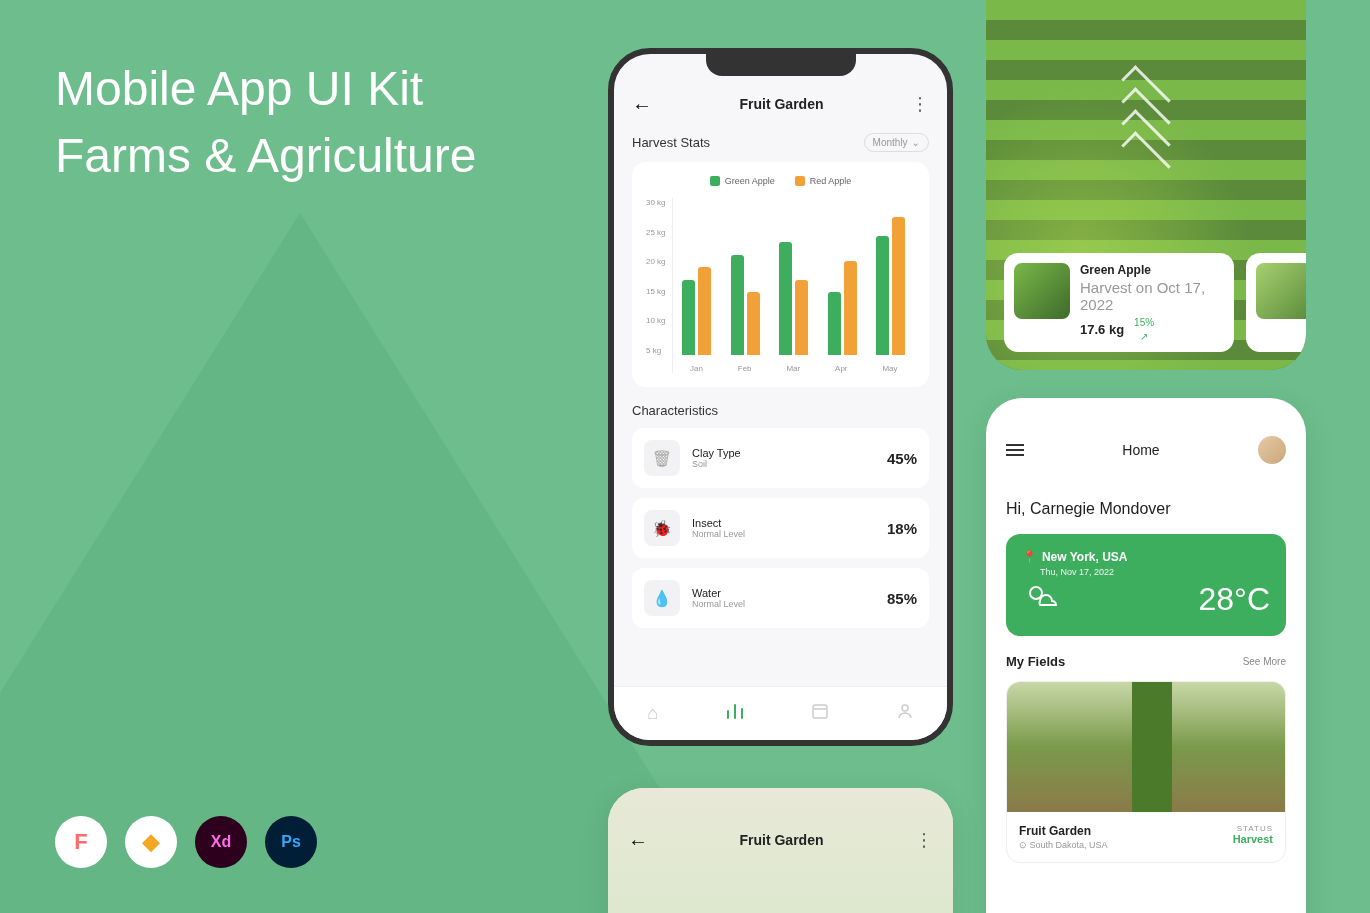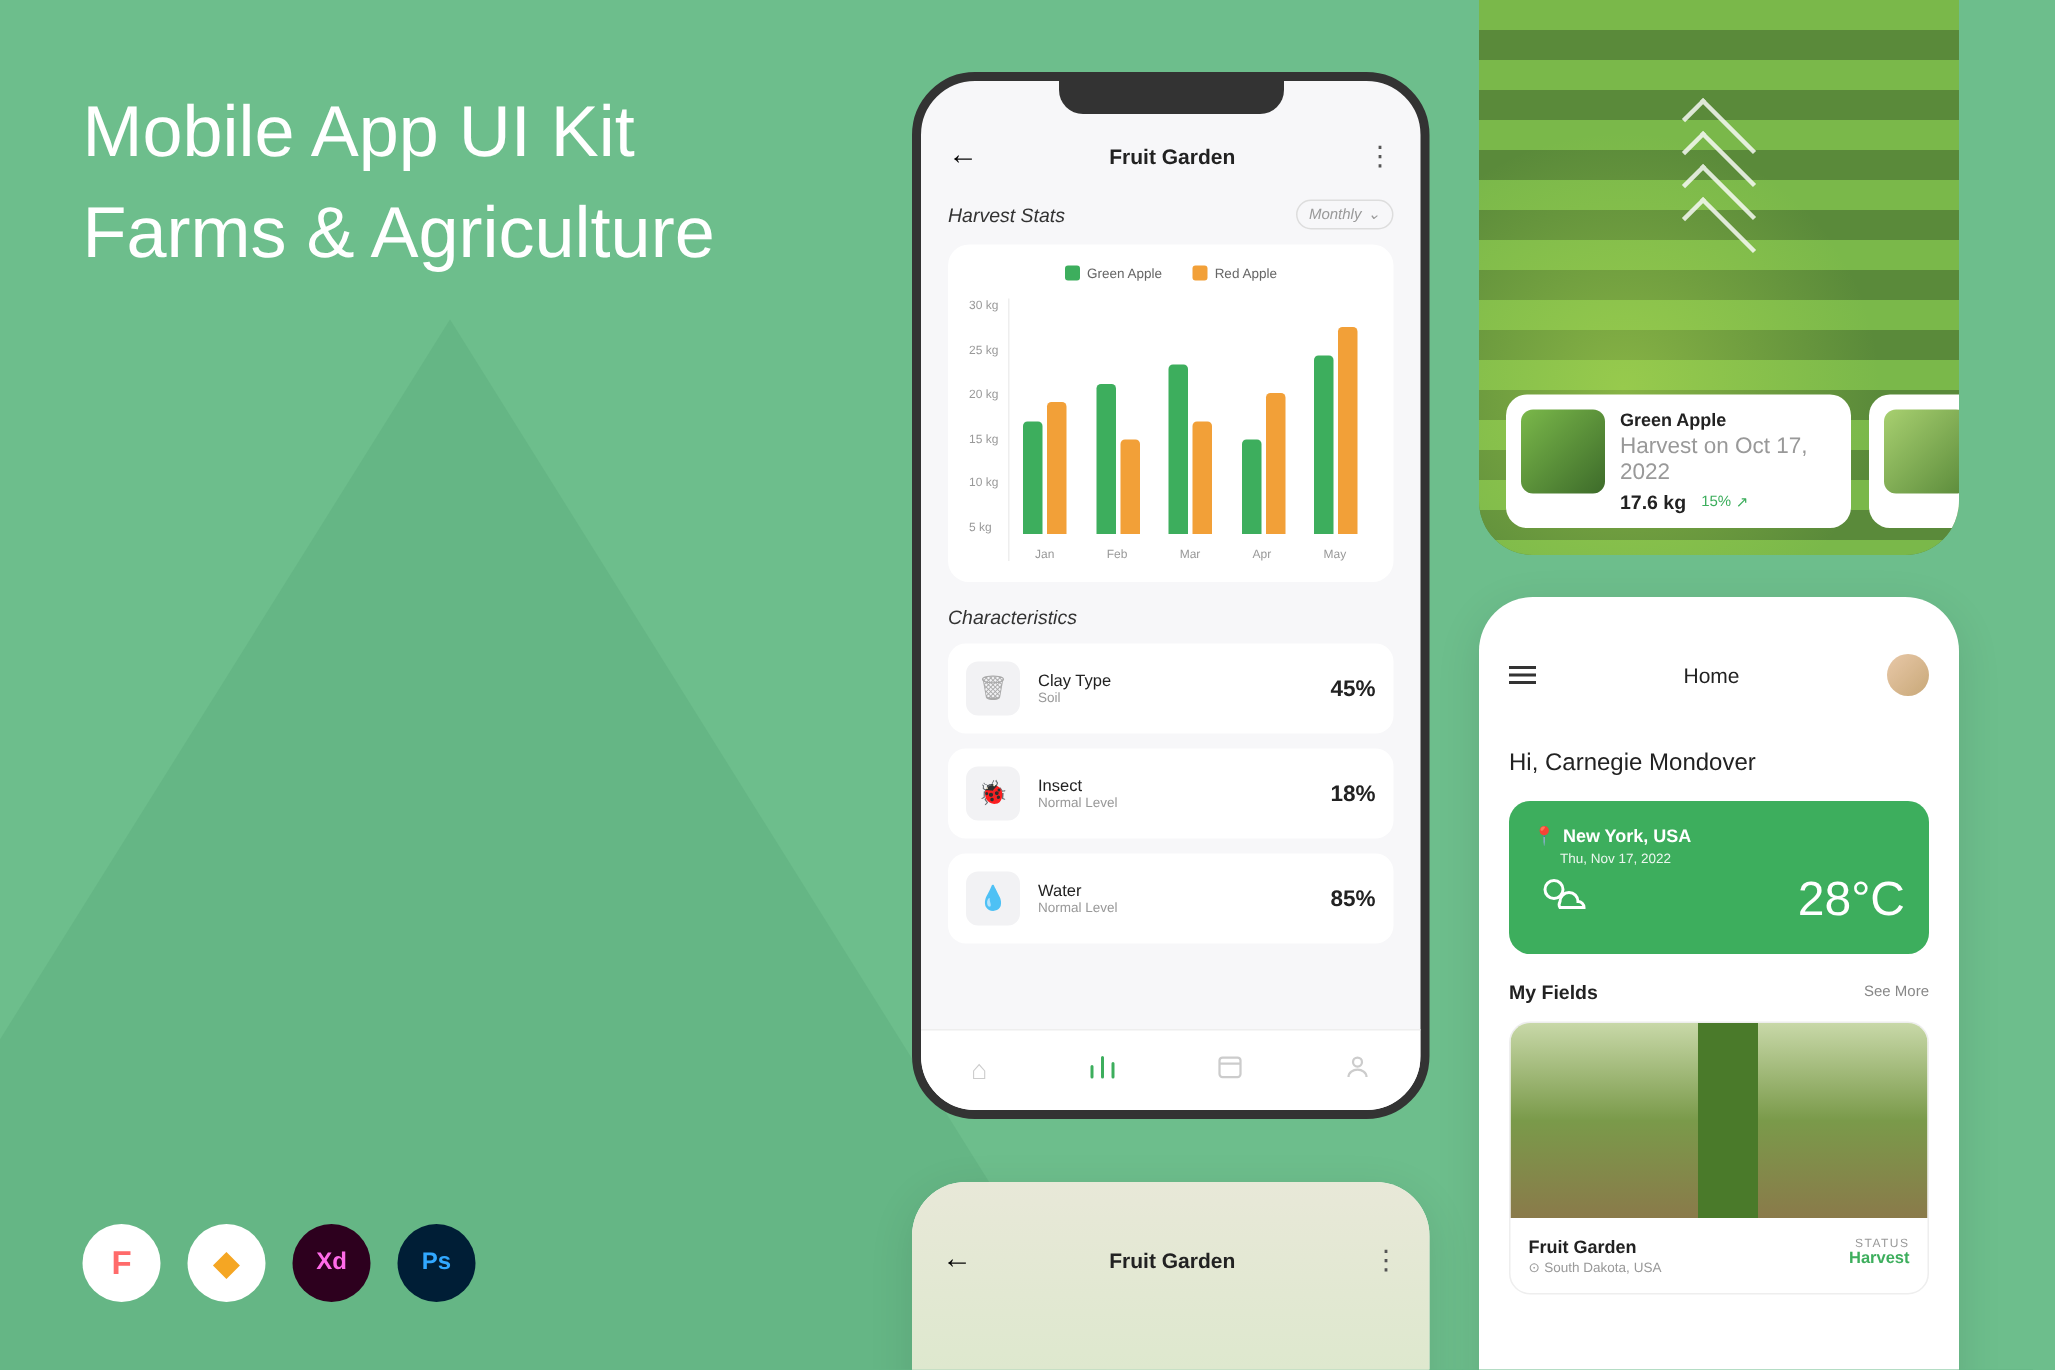--- a/index.html
+++ b/index.html
@@ -14,21 +14,21 @@
 .tool-icon.ps { background: #001e36; color: #31a8ff; font-size: 16px; }
 
 
 .phone1 { position: absolute; top: 48px; left: 608px; width: 345px; height: 698px; background: #f7f7f9; border-radius: 42px; border: 6px solid #333; overflow: hidden; }
 .phone1-notch { position: absolute; top: 0; left: 50%; transform: translateX(-50%); width: 150px; height: 22px; background: #333; border-radius: 0 0 16px 16px; }
 .phone1-content { padding: 38px 18px 18px; }
 .p1-header { display: flex; align-items: center; justify-content: space-between; margin-bottom: 18px; }
 .p1-back { font-size: 20px; cursor: pointer; }
 .p1-title { font-weight: 600; font-size: 14px; color: #222; }
 .p1-more { font-size: 18px; color: #555; cursor: pointer; }
-.p1-section { display: flex; justify-content: space-between; align-items: center; margin-bottom: 10px; font-style: italic; }
+.p1-section { display: flex; justify-content: space-between; align-items: center; margin-bottom: 10px; }
 .p1-section-title { font-size: 13px; font-weight: 500; color: #333; }
 .p1-dropdown { font-size: 10px; color: #999; border: 1px solid #ddd; border-radius: 10px; padding: 3px 8px; display: flex; align-items: center; gap: 4px; }
 .p1-chart-card { background: #fff; border-radius: 14px; padding: 14px; margin-bottom: 16px; }
 .p1-legend { display: flex; justify-content: center; gap: 20px; margin-bottom: 12px; font-size: 9px; color: #666; }
 .p1-legend-item { display: flex; align-items: center; gap: 5px; }
 .p1-legend-swatch { width: 10px; height: 10px; border-radius: 2px; }
 .p1-chart { position: relative; height: 175px; display: flex; }
 .p1-yaxis { display: flex; flex-direction: column; justify-content: space-between; font-size: 8px; color: #999; padding-bottom: 18px; padding-right: 6px; }
 .p1-plot { flex: 1; position: relative; border-left: 1px solid #eee; }
 .p1-bars { position: absolute; bottom: 18px; left: 0; right: 0; top: 0; display: flex; justify-content: space-around; align-items: flex-end; }
@@ -54,21 +54,21 @@
 .p2-chev { width: 50px; height: 20px; border-left: 3px solid #fff; border-top: 3px solid #fff; transform: rotate(45deg); opacity: 0.8; }
 .phone2-cards { position: absolute; bottom: 18px; left: 18px; right: -60px; display: flex; gap: 12px; }
 .p2-card { background: #fff; border-radius: 14px; padding: 10px; display: flex; gap: 10px; min-width: 230px; }
 .p2-card-img { width: 56px; height: 56px; background: linear-gradient(135deg, #7ab84a, #3d6b2a); border-radius: 8px; }
 .p2-card-img.alt { background: linear-gradient(135deg, #a8d070, #5a8a3a); }
 .p2-card-body { flex: 1; }
 .p2-card-title { font-size: 12px; font-weight: 600; color: #222; }
 .p2-card-sub { font-size: 15px; color: #999; margin: 2px 0 4px; }
 .p2-card-row { display: flex; align-items: center; gap: 10px; }
 .p2-card-kg { font-size: 13px; font-weight: 600; color: #222; }
-.p2-card-pct { font-size: 10px; color: #3DAE5D; display: flex; align-items: center; gap: 3px; }
+.p2-card-pct { font-size: 10px; color: #3DAE5D; display: flex; align-items: center; gap: 3px; flex-direction: column; }
 
 
 .phone3 { position: absolute; top: 398px; left: 986px; width: 320px; height: 560px; background: #fff; border-radius: 36px; overflow: hidden; box-shadow: 0 8px 30px rgba(0,0,0,0.1); }
 .phone3-content { padding: 38px 20px 0; }
 .p3-header { display: flex; align-items: center; justify-content: space-between; margin-bottom: 36px; }
 .p3-menu { display: flex; flex-direction: column; gap: 3px; cursor: pointer; }
 .p3-menu span { width: 18px; height: 2px; background: #333; }
 .p3-title { font-size: 14px; font-weight: 500; color: #222; }
 .p3-avatar { width: 28px; height: 28px; border-radius: 50%; background: linear-gradient(135deg, #e8c8a8, #c8a878); }
 .p3-greeting { font-size: 16px; font-weight: 500; color: #222; margin-bottom: 16px; }

